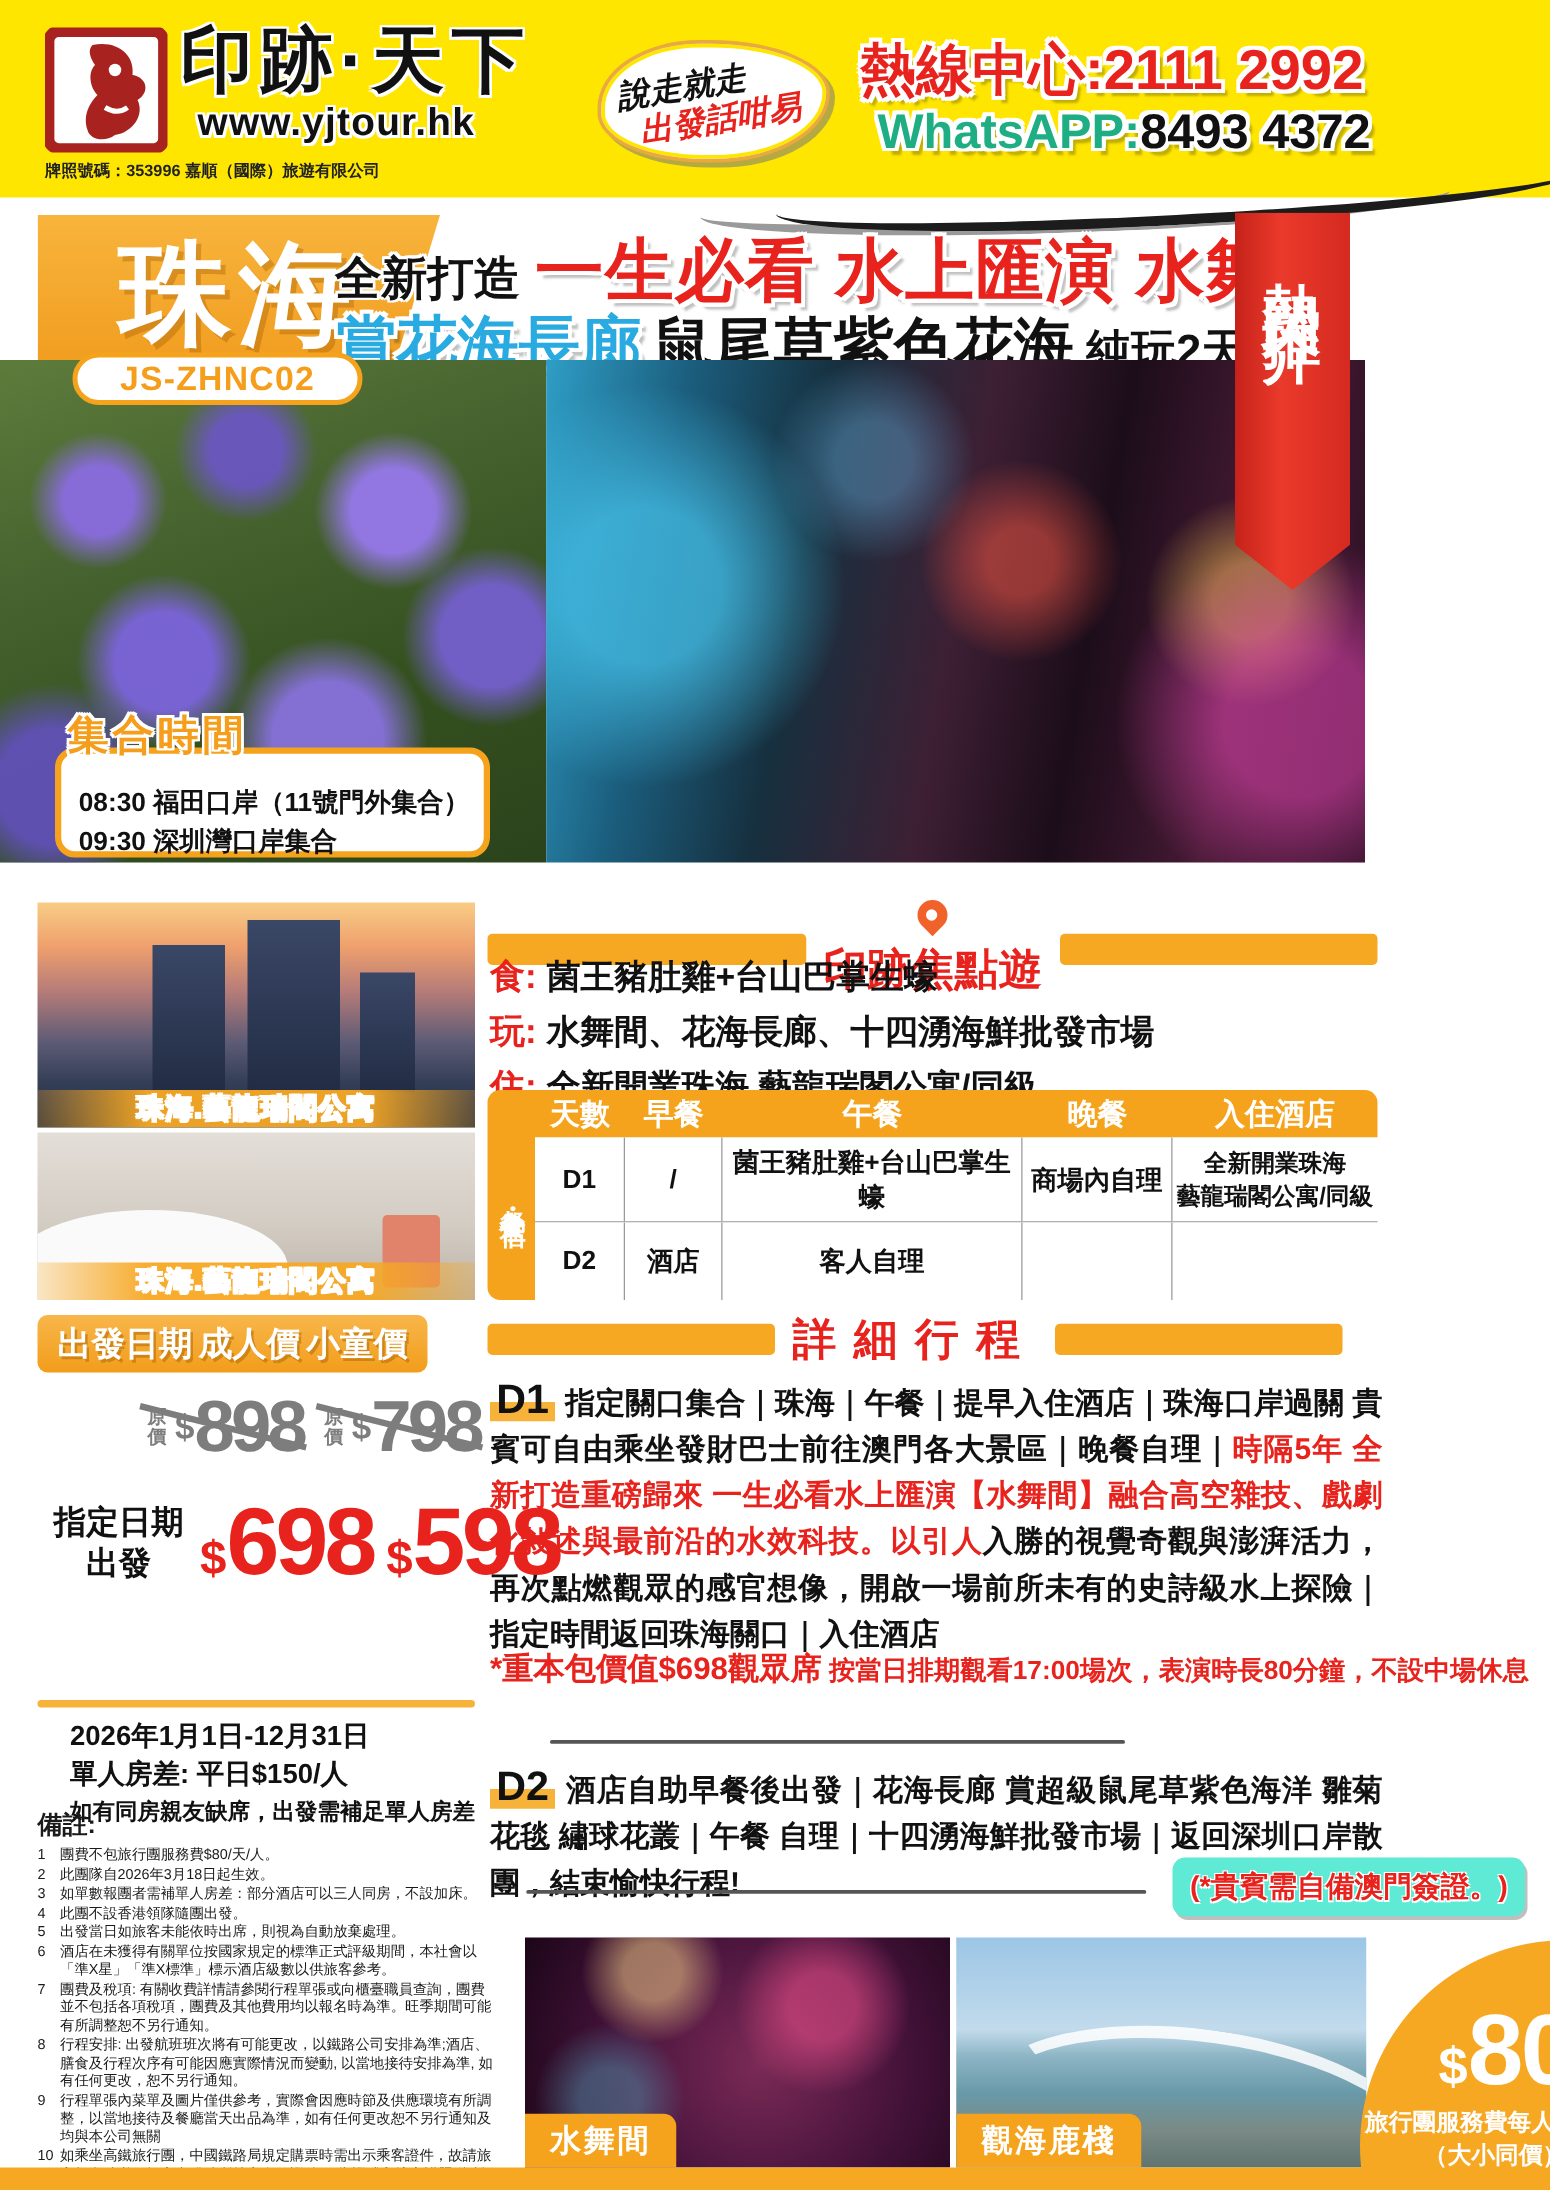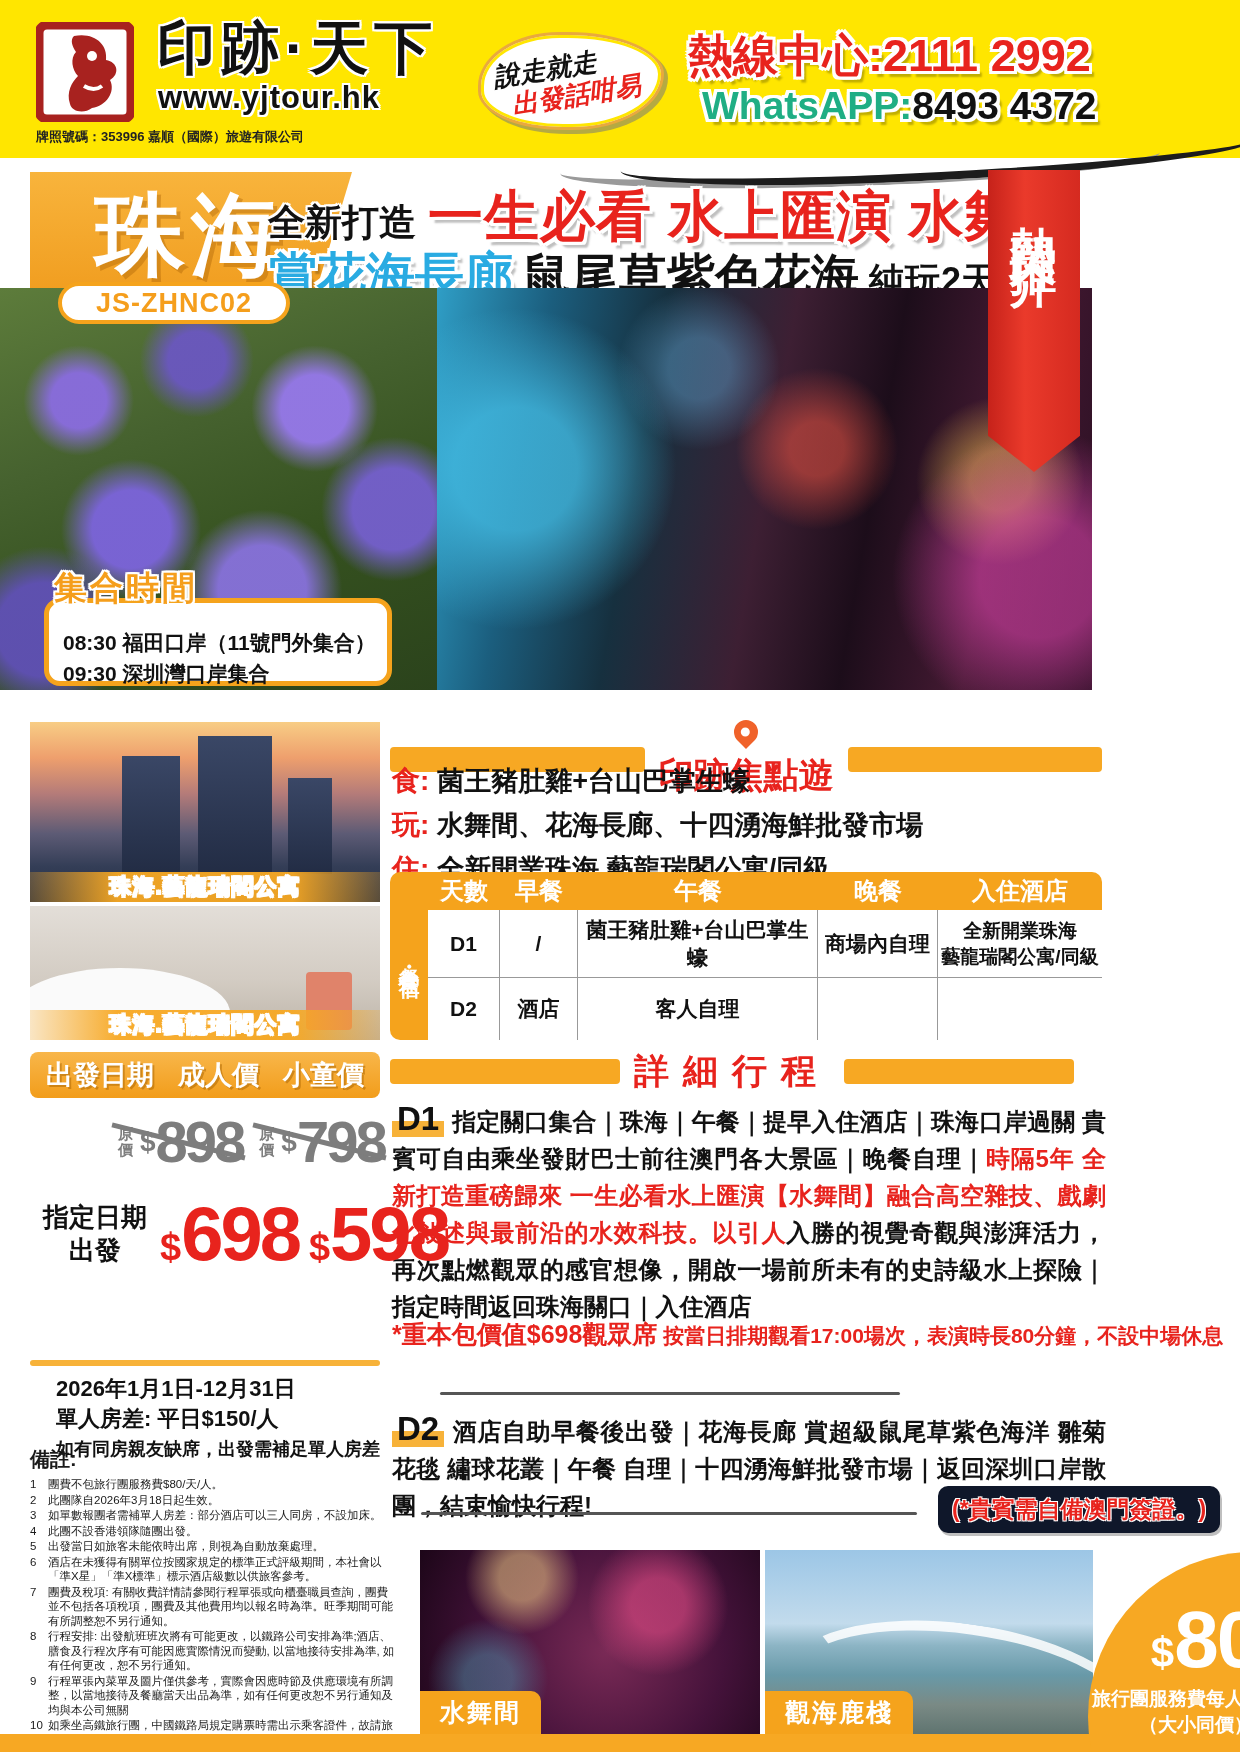--- a/index.html
+++ b/index.html
@@ -8,21 +8,21 @@
   .abs { position:absolute; }
 
   
   .stw { text-shadow:-2px -2px 0 #fff,2px -2px 0 #fff,-2px 2px 0 #fff,2px 2px 0 #fff,0 -2px 0 #fff,0 2px 0 #fff,-2px 0 0 #fff,2px 0 0 #fff; }
   .stw-big { text-shadow:-3px -3px 0 #fff,3px -3px 0 #fff,-3px 3px 0 #fff,3px 3px 0 #fff,0 -3px 0 #fff,0 3px 0 #fff,-3px 0 0 #fff,3px 0 0 #fff,5px 6px 2px rgba(0,0,0,.25); }
   .stw-sm { text-shadow:-1px -1px 0 #fff,1px -1px 0 #fff,-1px 1px 0 #fff,1px 1px 0 #fff; }
 
   
   .header { left:0; top:0; width:1240px; height:158px; background:#ffe600; }
   .logo-seal { left:36px; top:22px; width:98px; height:100px; }
-  .brand { left:157px; top:10px; font-size:58px; font-weight:900; letter-spacing:6px; color:#111; }
+  .brand { left:144px; top:10px; font-size:58px; font-weight:900; letter-spacing:6px; color:#111; }
   .website { left:158px; top:80px; font-size:31px; font-weight:900; color:#111; letter-spacing:1px; }
   .license { left:36px; top:128px; font-size:13px; font-weight:bold; color:#222; }
   .bubble { left:478px; top:32px; width:186px; height:98px; background:#fff; border:3px solid #e9a93d; border-radius:46% 54% 52% 48% / 58% 45% 60% 42%; box-shadow:4px 4px 0 rgba(120,120,120,.55), inset 0 0 0 3px #ffe600; }
   .bubble-inner { position:absolute; left:14px; top:16px; transform:rotate(-9deg); font-style:italic; font-weight:900; line-height:30px; white-space:nowrap; }
   .bubble-l1 { font-size:26px; color:#111; }
   .bubble-l2 { font-size:26px; color:#e8231d; margin-left:14px; }
   .hotline { left:688px; top:26px; font-size:45px; font-weight:900; color:#e8231d; letter-spacing:0px; white-space:nowrap; }
   .whatsapp { left:702px; top:84px; font-size:39px; font-weight:900; white-space:nowrap; }
   .wa-label { color:#1fae84; }
   .wa-num { color:#111; }
@@ -119,24 +119,24 @@
   .itin { left:392px; width:714px; font-size:24px; font-weight:700; color:#111; line-height:37px; text-align:justify; }
   .itin-d1 { top:1100px; }
   .itin-d2 { top:1410px; }
   .day-label { font-size:33px; font-weight:900; color:#111; background:linear-gradient(0deg,#f7b239 0%,#f7b239 42%,transparent 42%); padding:0 5px; margin-right:8px; }
   .red-seg { color:#e8231d; }
   .d1-note { left:392px; top:1318px; font-size:21px; font-weight:900; color:#e8231d; white-space:nowrap; }
   .d1-note .big { font-size:25px; }
   .divider { height:3px; background:#555; border-radius:2px; }
   .div1 { left:440px; top:1392px; width:460px; }
   .div2 { left:421px; top:1512px; width:496px; }
-  .visa-note { left:938px; top:1486px; background:#0f172a; border-radius:10px; padding:8px 14px; font-size:23px; font-weight:900; color:#e8231d; box-shadow:2px 3px 0 rgba(0,0,0,.25); white-space:nowrap; }
-
-  
-  .price-header { left:30px; top:1052px; width:350px; height:46px; background:linear-gradient(180deg,#f8b64a,#f29d1b); border-radius:8px; display:flex; align-items:center; justify-content:space-between; padding:0 16px; }
+  .visa-note { left:938px; top:1486px; background:#5eead4; border-radius:10px; padding:8px 14px; font-size:23px; font-weight:900; color:#e8231d; box-shadow:2px 3px 0 rgba(0,0,0,.25); white-space:nowrap; }
+
+  
+  .price-header { left:30px; top:1052px; width:312px; height:46px; background:linear-gradient(180deg,#f8b64a,#f29d1b); border-radius:8px; display:flex; align-items:center; justify-content:space-between; padding:0 16px; }
   .price-header span { font-size:27px; font-weight:900; color:#fff; text-shadow:2px 2px 0 rgba(170,100,0,.5); }
   .orig-row { left:118px; top:1108px; display:flex; gap:16px; }
   .orig-group { display:flex; align-items:center; position:relative; }
   .orig-label { width:20px; font-size:15px; line-height:16px; font-weight:900; color:#7d7d7d; word-break:break-all; margin-right:2px; }
   .orig-cur { font-size:28px; font-weight:900; color:#7d7d7d; }
   .orig-val { font-size:58px; font-weight:900; color:#7d7d7d; letter-spacing:-3px; }
   .slash { position:absolute; left:-8px; right:-4px; top:46%; height:5px; background:#7d7d7d; transform:rotate(14deg); }
   .final-row { left:30px; top:1190px; display:flex; align-items:center; }
   .depart-label { width:130px; text-align:center; font-size:26px; font-weight:900; color:#111; line-height:33px; }
   .final-prices { display:flex; align-items:baseline; }

